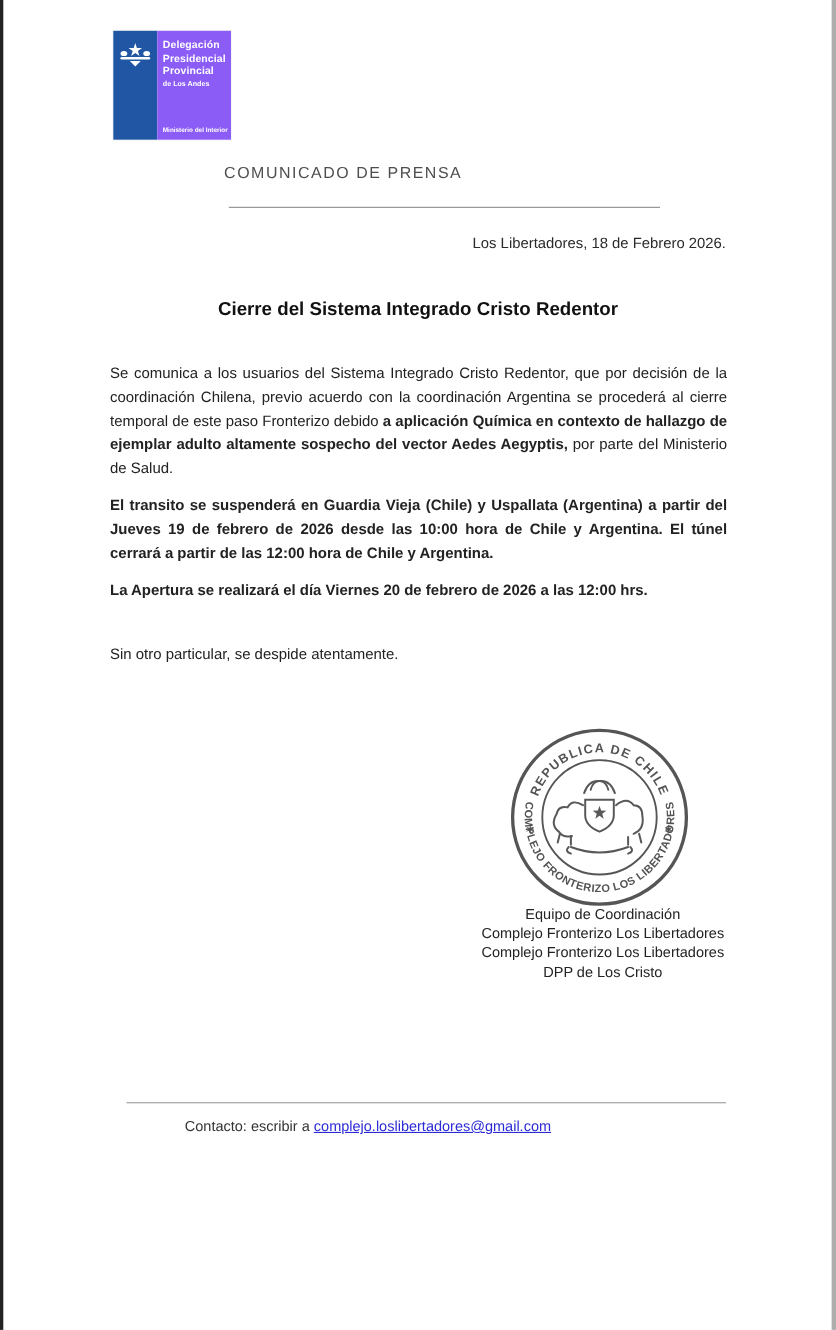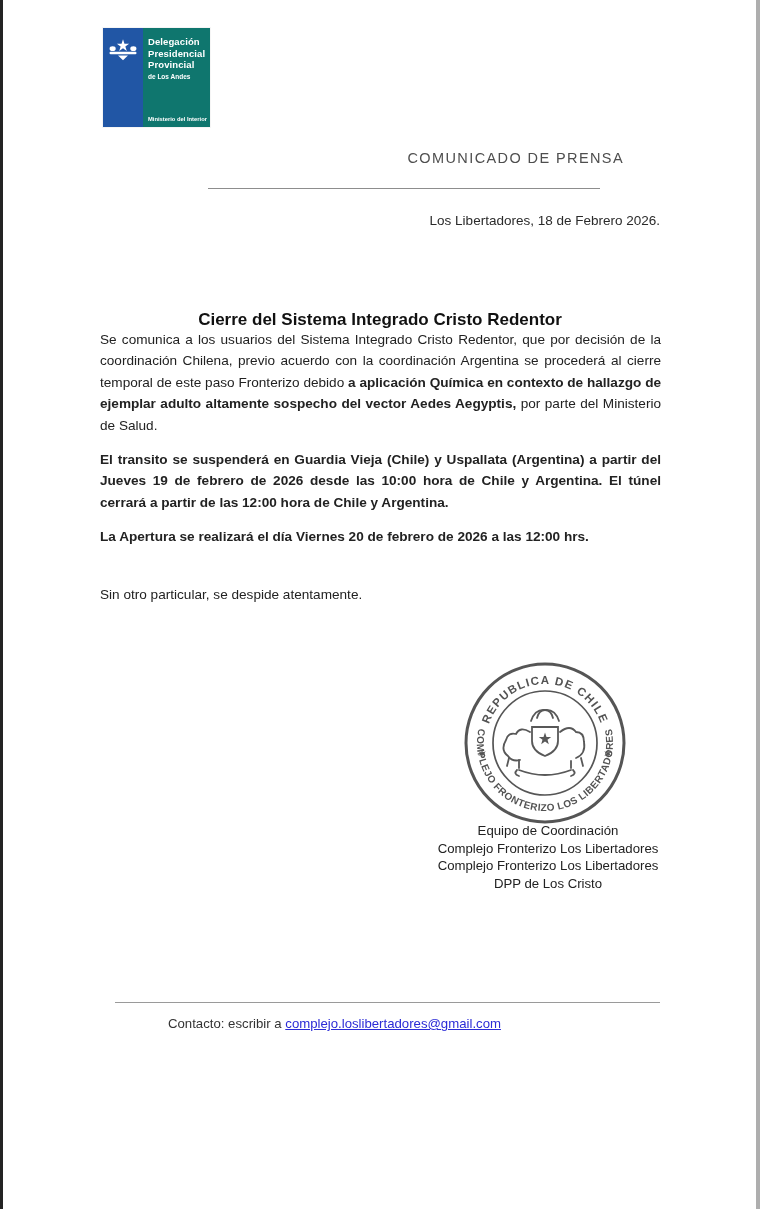--- a/index.html
+++ b/index.html
@@ -31,50 +31,50 @@
     box-shadow: 0 0 0 1px rgba(0,0,0,0.04);
   }
   .logo-blue {
     width: 40px; height: 100%;
     background: #2156a5;
     position: relative;
   }
   .logo-emblem { position: absolute; left: 2px; top: 8px; }
   .logo-red {
     flex: 1; height: 100%;
-    background: #0f766e;
+    background: #8b5cf6;
     color: #ffffff;
     padding: 8px 3px 4px 5px;
     position: relative;
   }
   .logo-line { font-size: 9.5px; font-weight: bold; line-height: 11.5px; letter-spacing: 0.1px; }
   .logo-sub { font-size: 6.5px; font-weight: bold; margin-top: 2px; }
   .logo-ministry {
     position: absolute; left: 5px; bottom: 5px;
     font-size: 5.8px; font-weight: bold; white-space: nowrap;
   }
 
   
   .press-heading {
     position: absolute; left: 0; top: 150px; width: 624px;
-    text-align: right;
+    text-align: center;
     font-size: 14.5px; letter-spacing: 1.4px; color: #4e4e4e;
   }
   .header-rule {
     position: absolute; left: 208px; top: 188px; width: 392px; height: 0;
     border-top: 1.4px solid #8d8d8d;
   }
   .date-line {
     position: absolute; right: 100px; top: 213px;
     font-size: 13.5px; color: #2a2a2a; padding-left: 15px;
   }
   .doc-title {
     position: absolute; left: 0; top: 271px; width: 760px;
     text-align: center;
-    font-size: 17px; font-weight: bold; color: #111111; margin-top: 39px;
+    font-size: 17px; font-weight: bold; color: #111111;
   }
 
   
   .body-text {
     position: absolute; left: 100px; top: 329px; width: 561px;
     font-size: 13.6px; line-height: 21.4px; color: #222222;
     text-align: justify;
   }
   .body-text p { margin-bottom: 13px; }
   .bold { font-weight: bold; }

